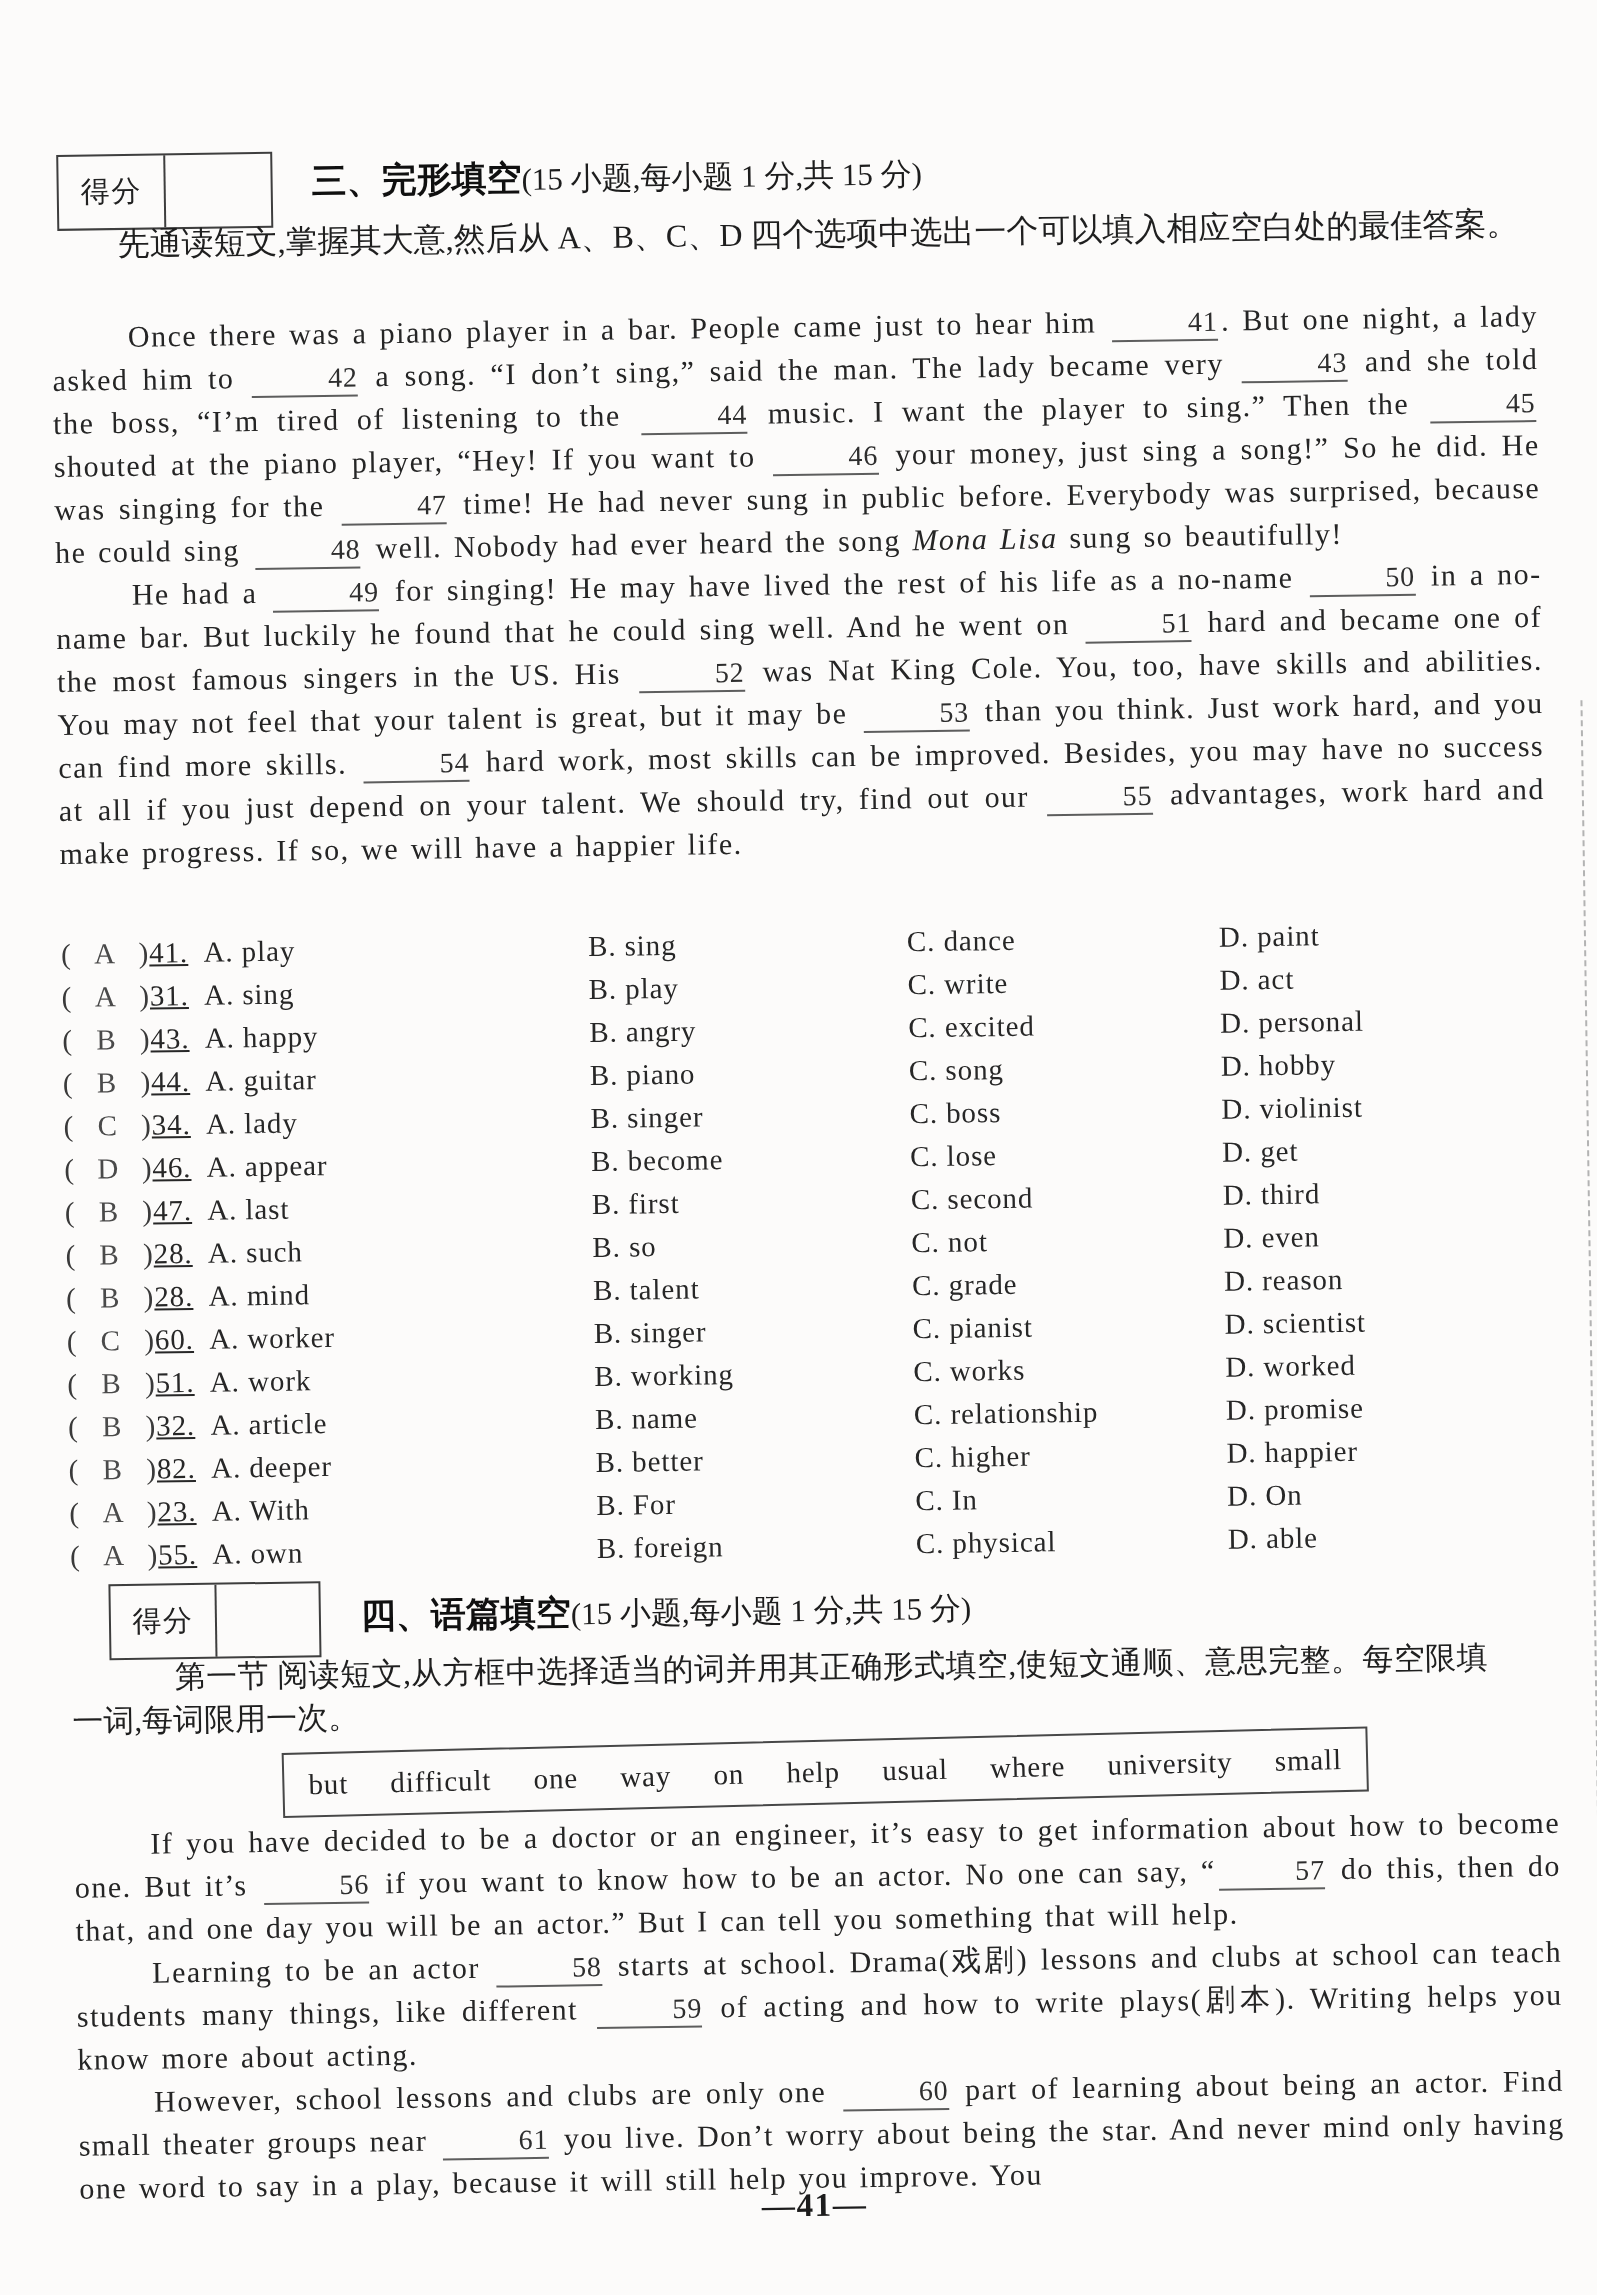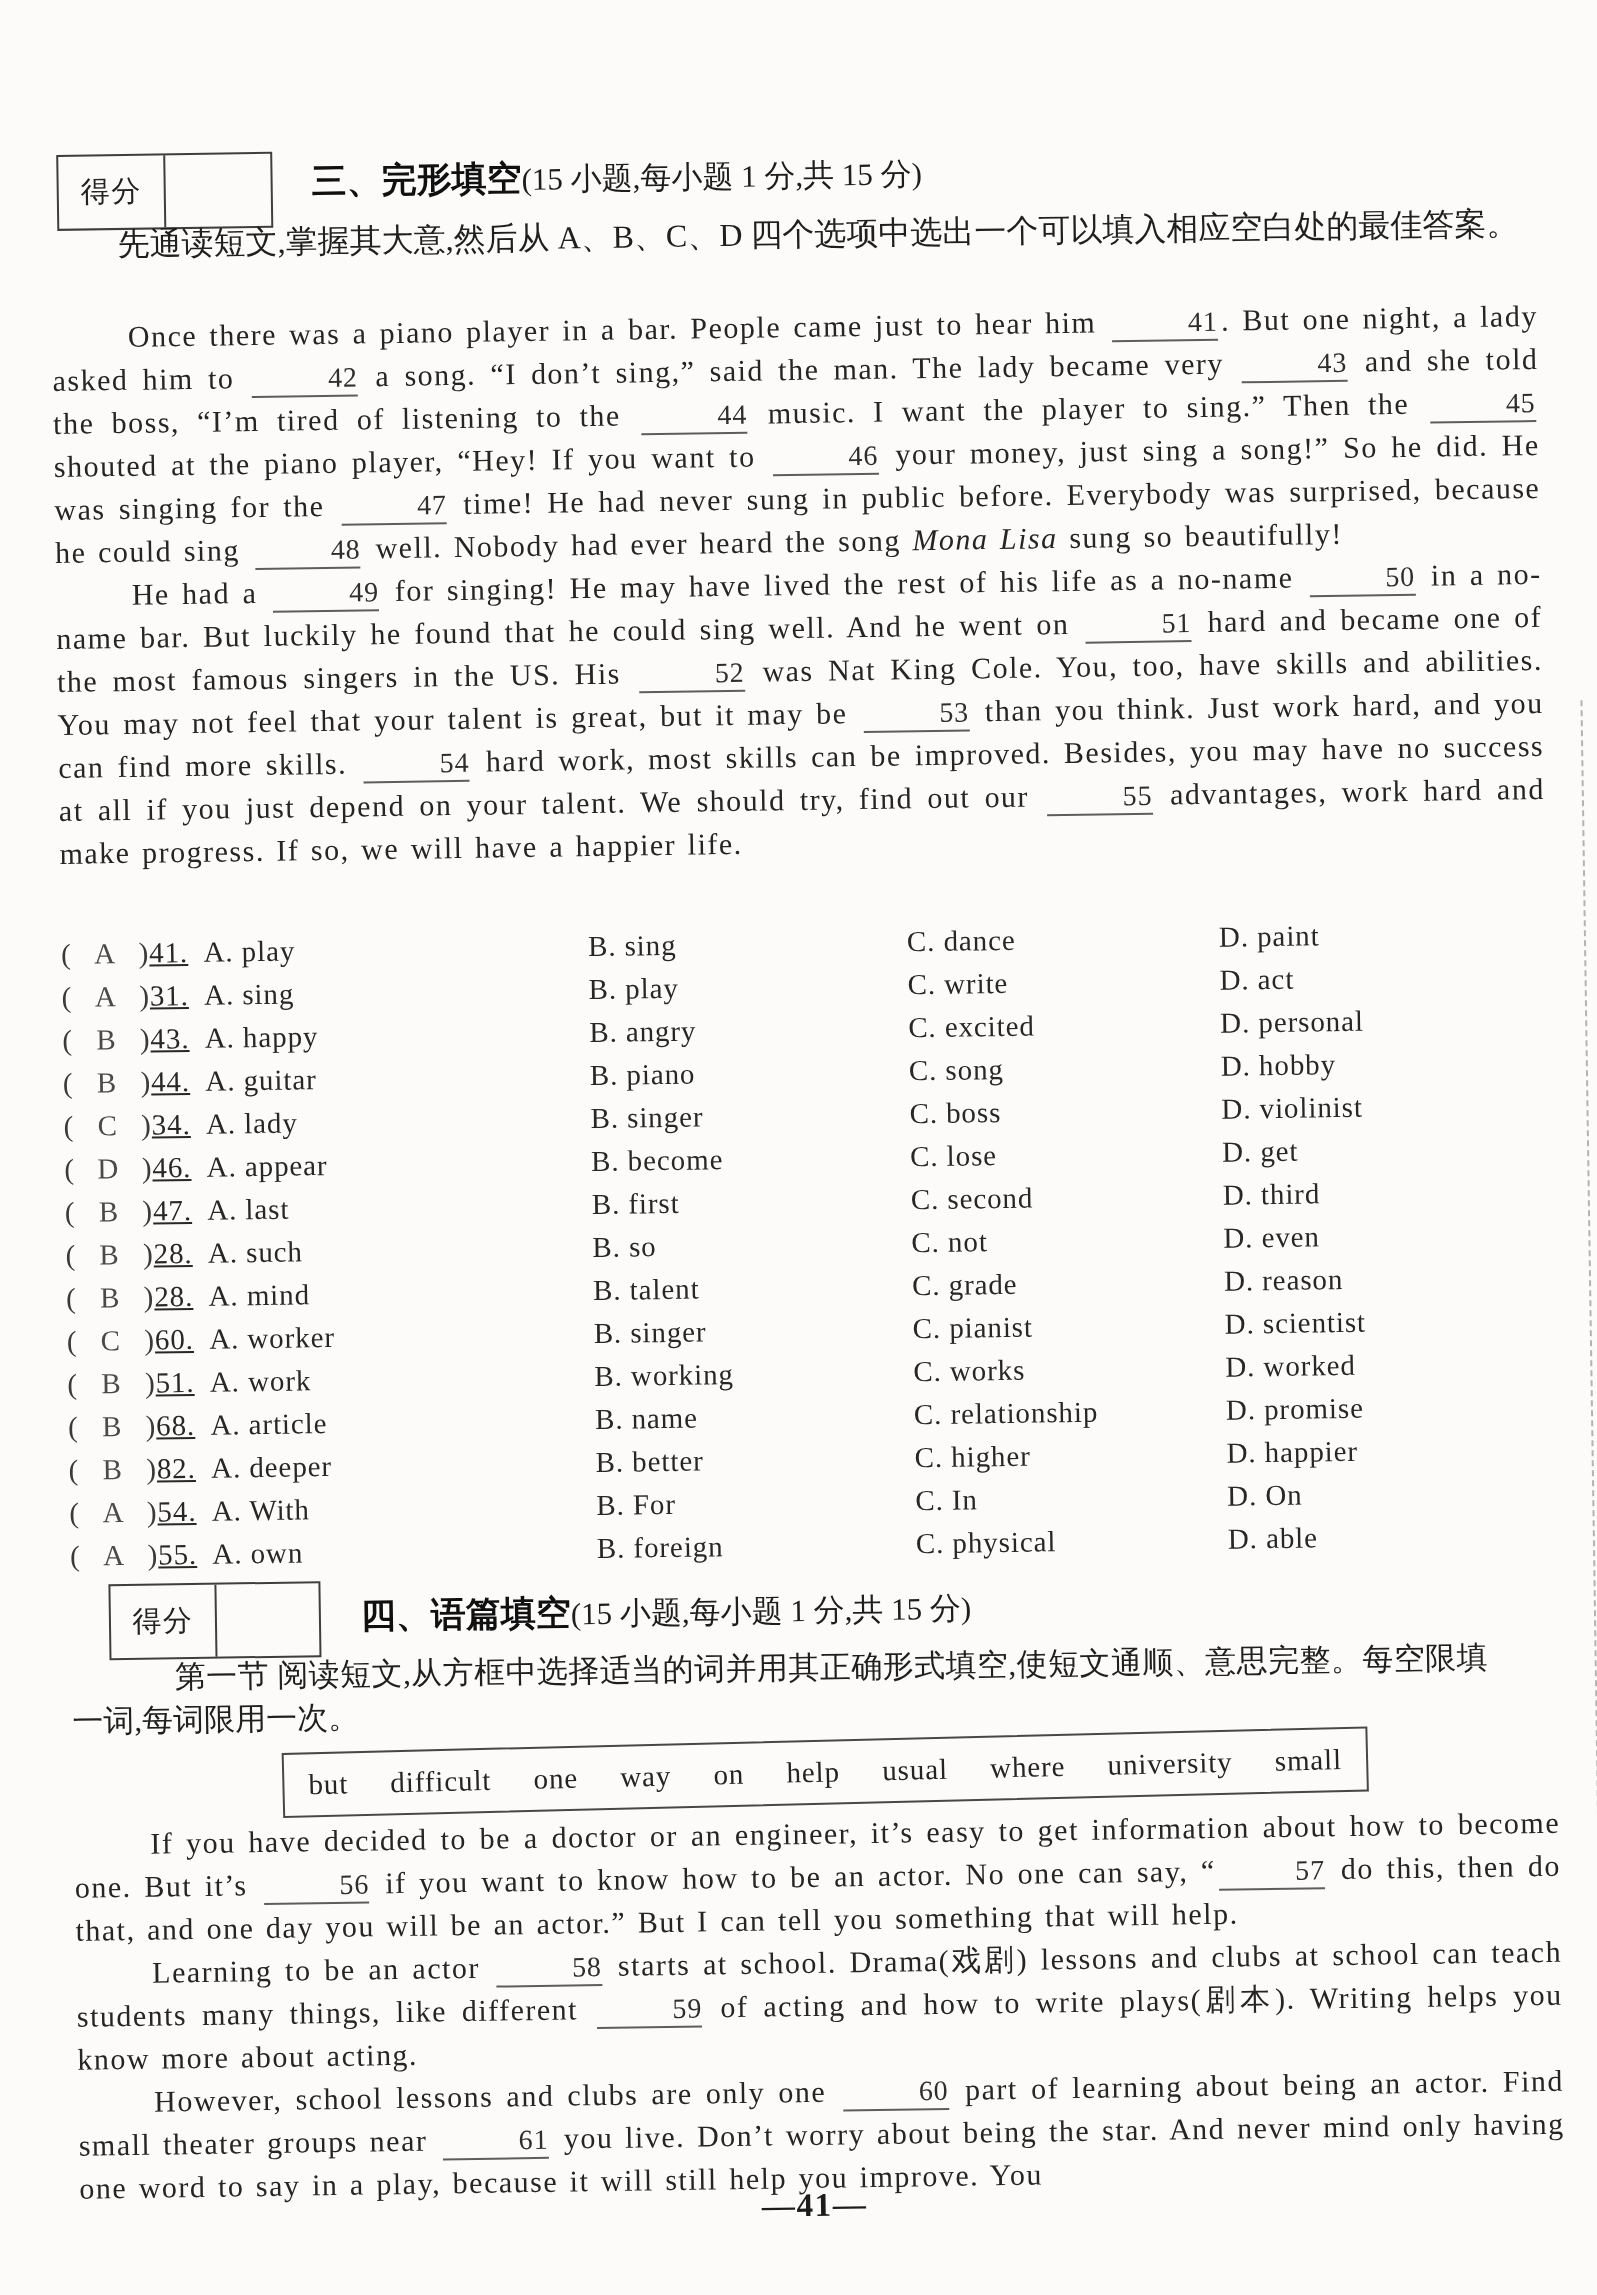--- a/index.html
+++ b/index.html
@@ -130,33 +130,33 @@
         <div class="oc c3">C. pianist</div>
         <div class="oc c4">D. scientist</div>
       </div>
       <div class="opt-row">
         <div class="oc c1"><span class="pp">(</span><span class="ans">B</span><span class="pp">)</span><span class="qn">51.</span><span class="ow">A. work</span></div>
         <div class="oc c2">B. working</div>
         <div class="oc c3">C. works</div>
         <div class="oc c4">D. worked</div>
       </div>
       <div class="opt-row">
-        <div class="oc c1"><span class="pp">(</span><span class="ans">B</span><span class="pp">)</span><span class="qn">68.</span><span class="ow">A. article</span></div>
+        <div class="oc c1"><span class="pp">(</span><span class="ans">B</span><span class="pp">)</span><span class="qn">32.</span><span class="ow">A. article</span></div>
         <div class="oc c2">B. name</div>
         <div class="oc c3">C. relationship</div>
         <div class="oc c4">D. promise</div>
       </div>
       <div class="opt-row">
         <div class="oc c1"><span class="pp">(</span><span class="ans">B</span><span class="pp">)</span><span class="qn">82.</span><span class="ow">A. deeper</span></div>
         <div class="oc c2">B. better</div>
         <div class="oc c3">C. higher</div>
         <div class="oc c4">D. happier</div>
       </div>
       <div class="opt-row">
-        <div class="oc c1"><span class="pp">(</span><span class="ans">A</span><span class="pp">)</span><span class="qn">54.</span><span class="ow">A. With</span></div>
+        <div class="oc c1"><span class="pp">(</span><span class="ans">A</span><span class="pp">)</span><span class="qn">23.</span><span class="ow">A. With</span></div>
         <div class="oc c2">B. For</div>
         <div class="oc c3">C. In</div>
         <div class="oc c4">D. On</div>
       </div>
       <div class="opt-row">
         <div class="oc c1"><span class="pp">(</span><span class="ans">A</span><span class="pp">)</span><span class="qn">55.</span><span class="ow">A. own</span></div>
         <div class="oc c2">B. foreign</div>
         <div class="oc c3">C. physical</div>
         <div class="oc c4">D. able</div>
       </div>

